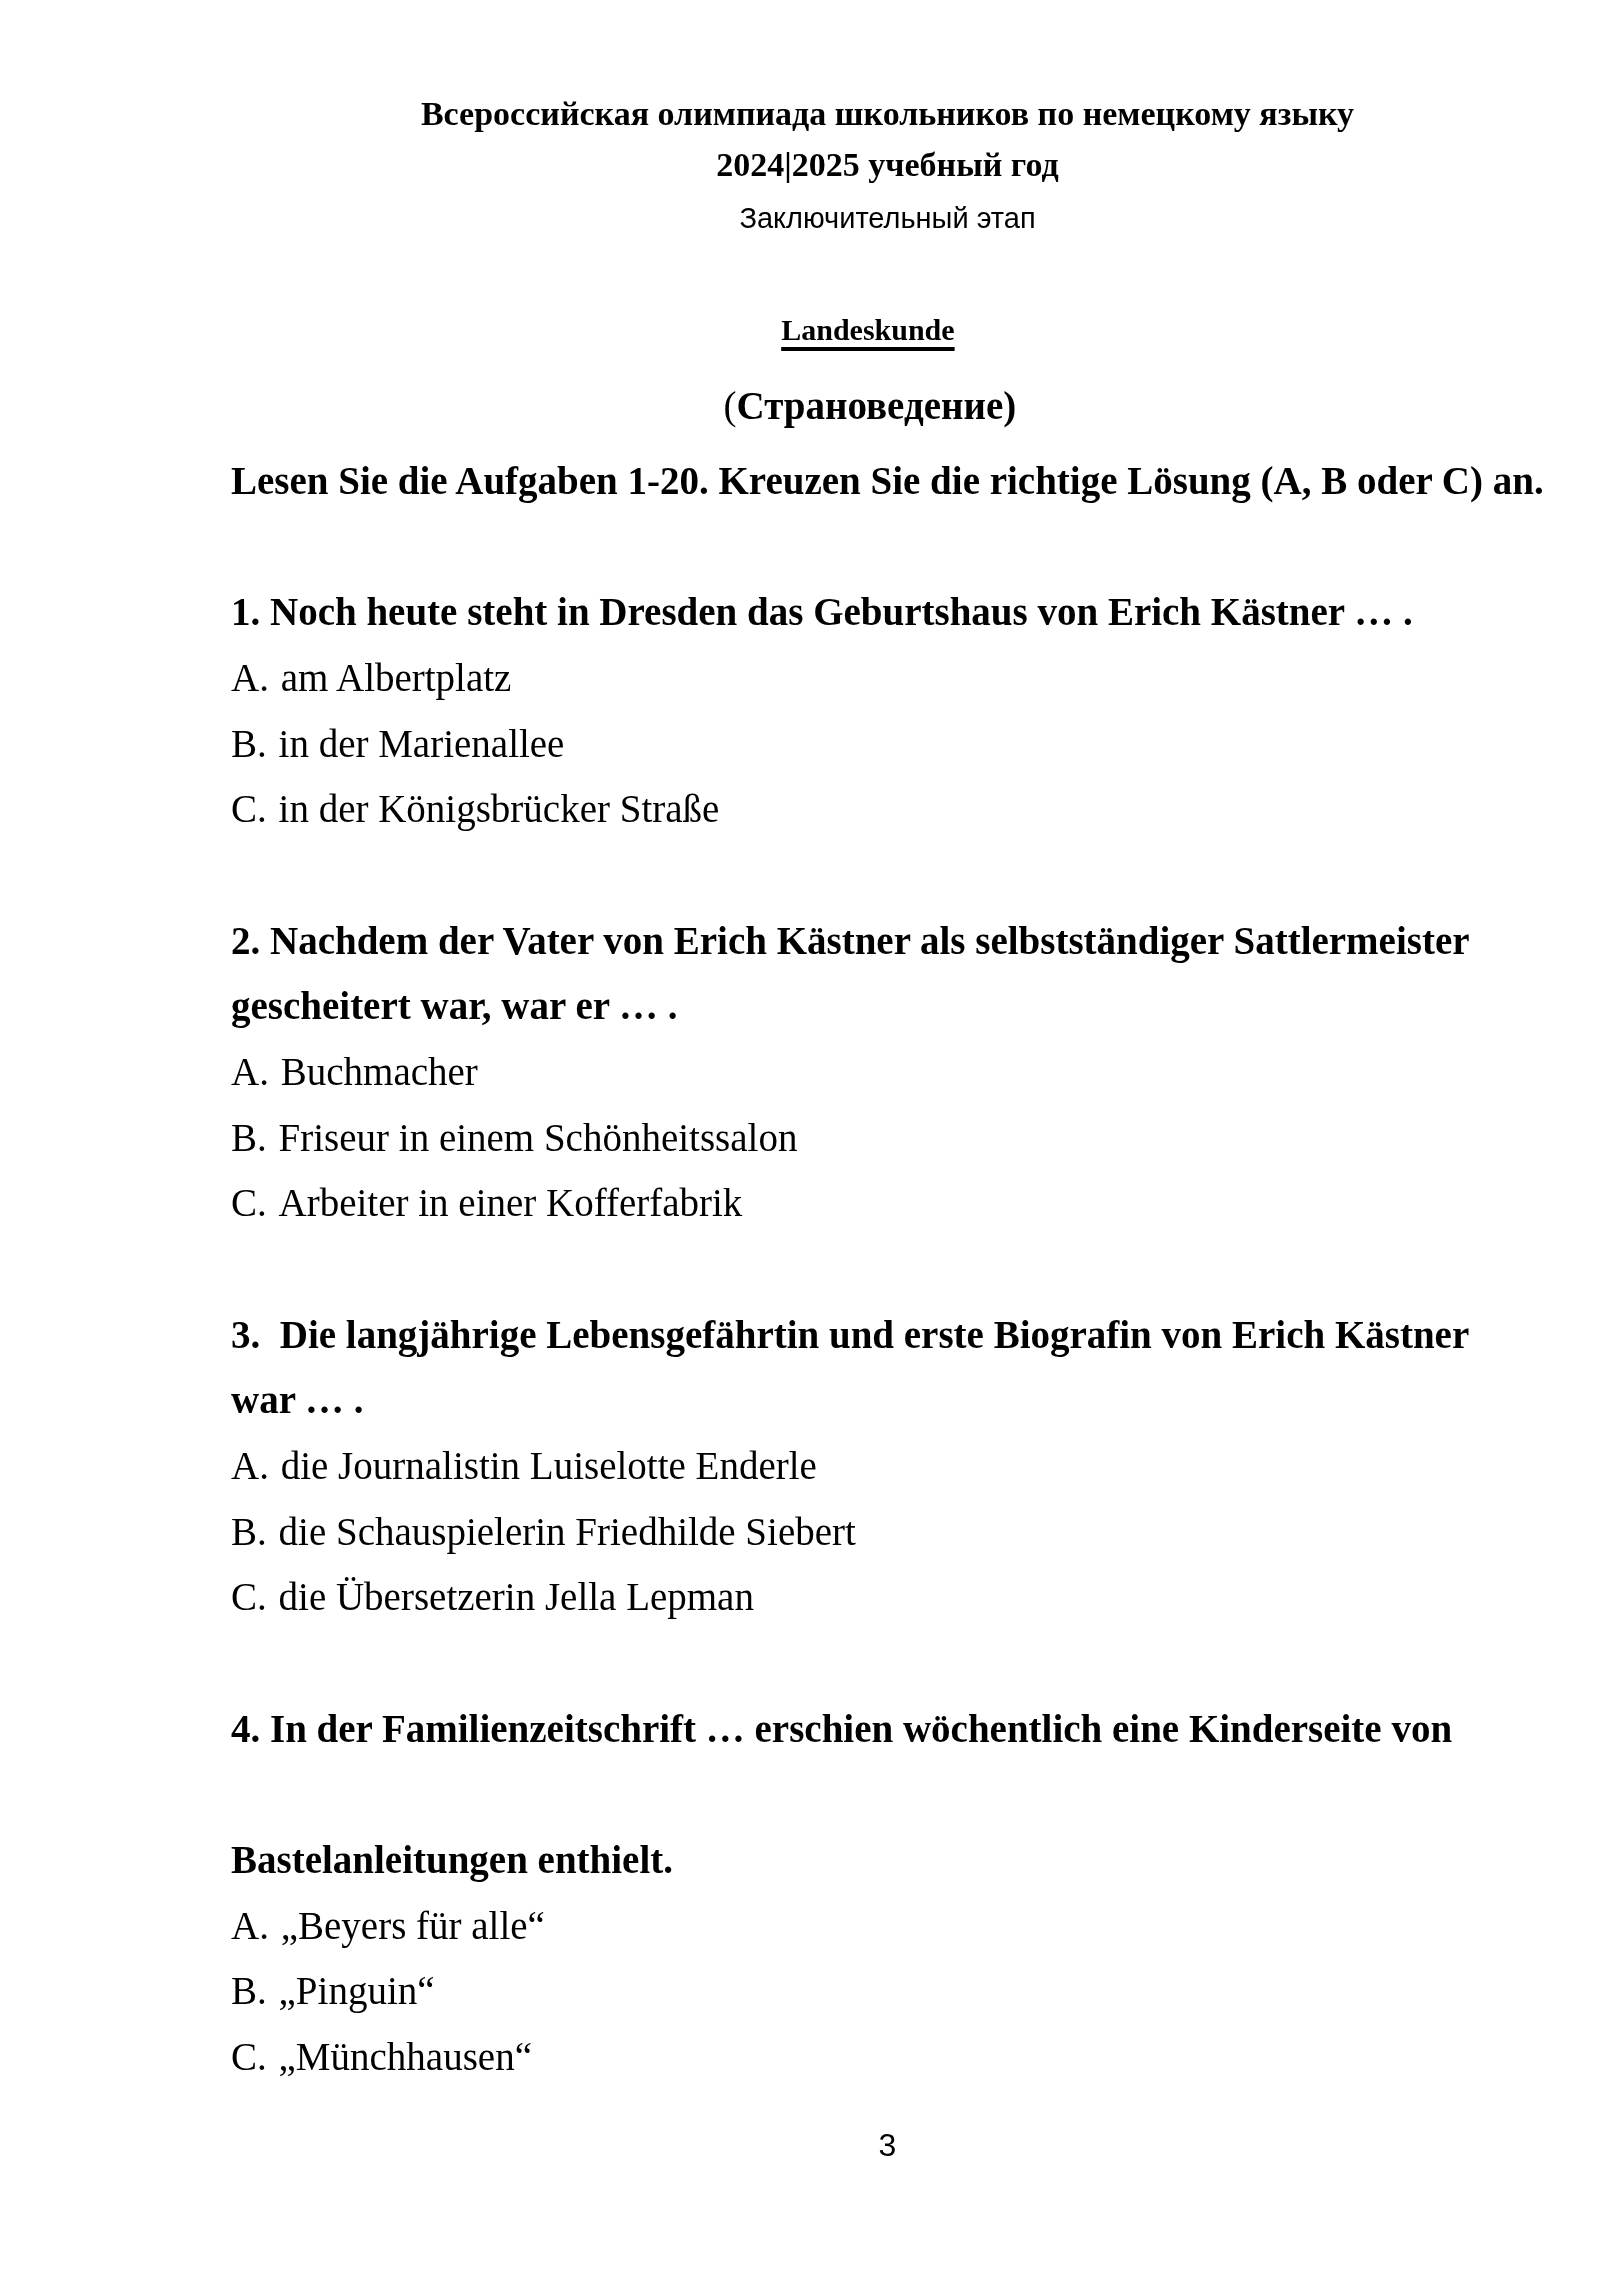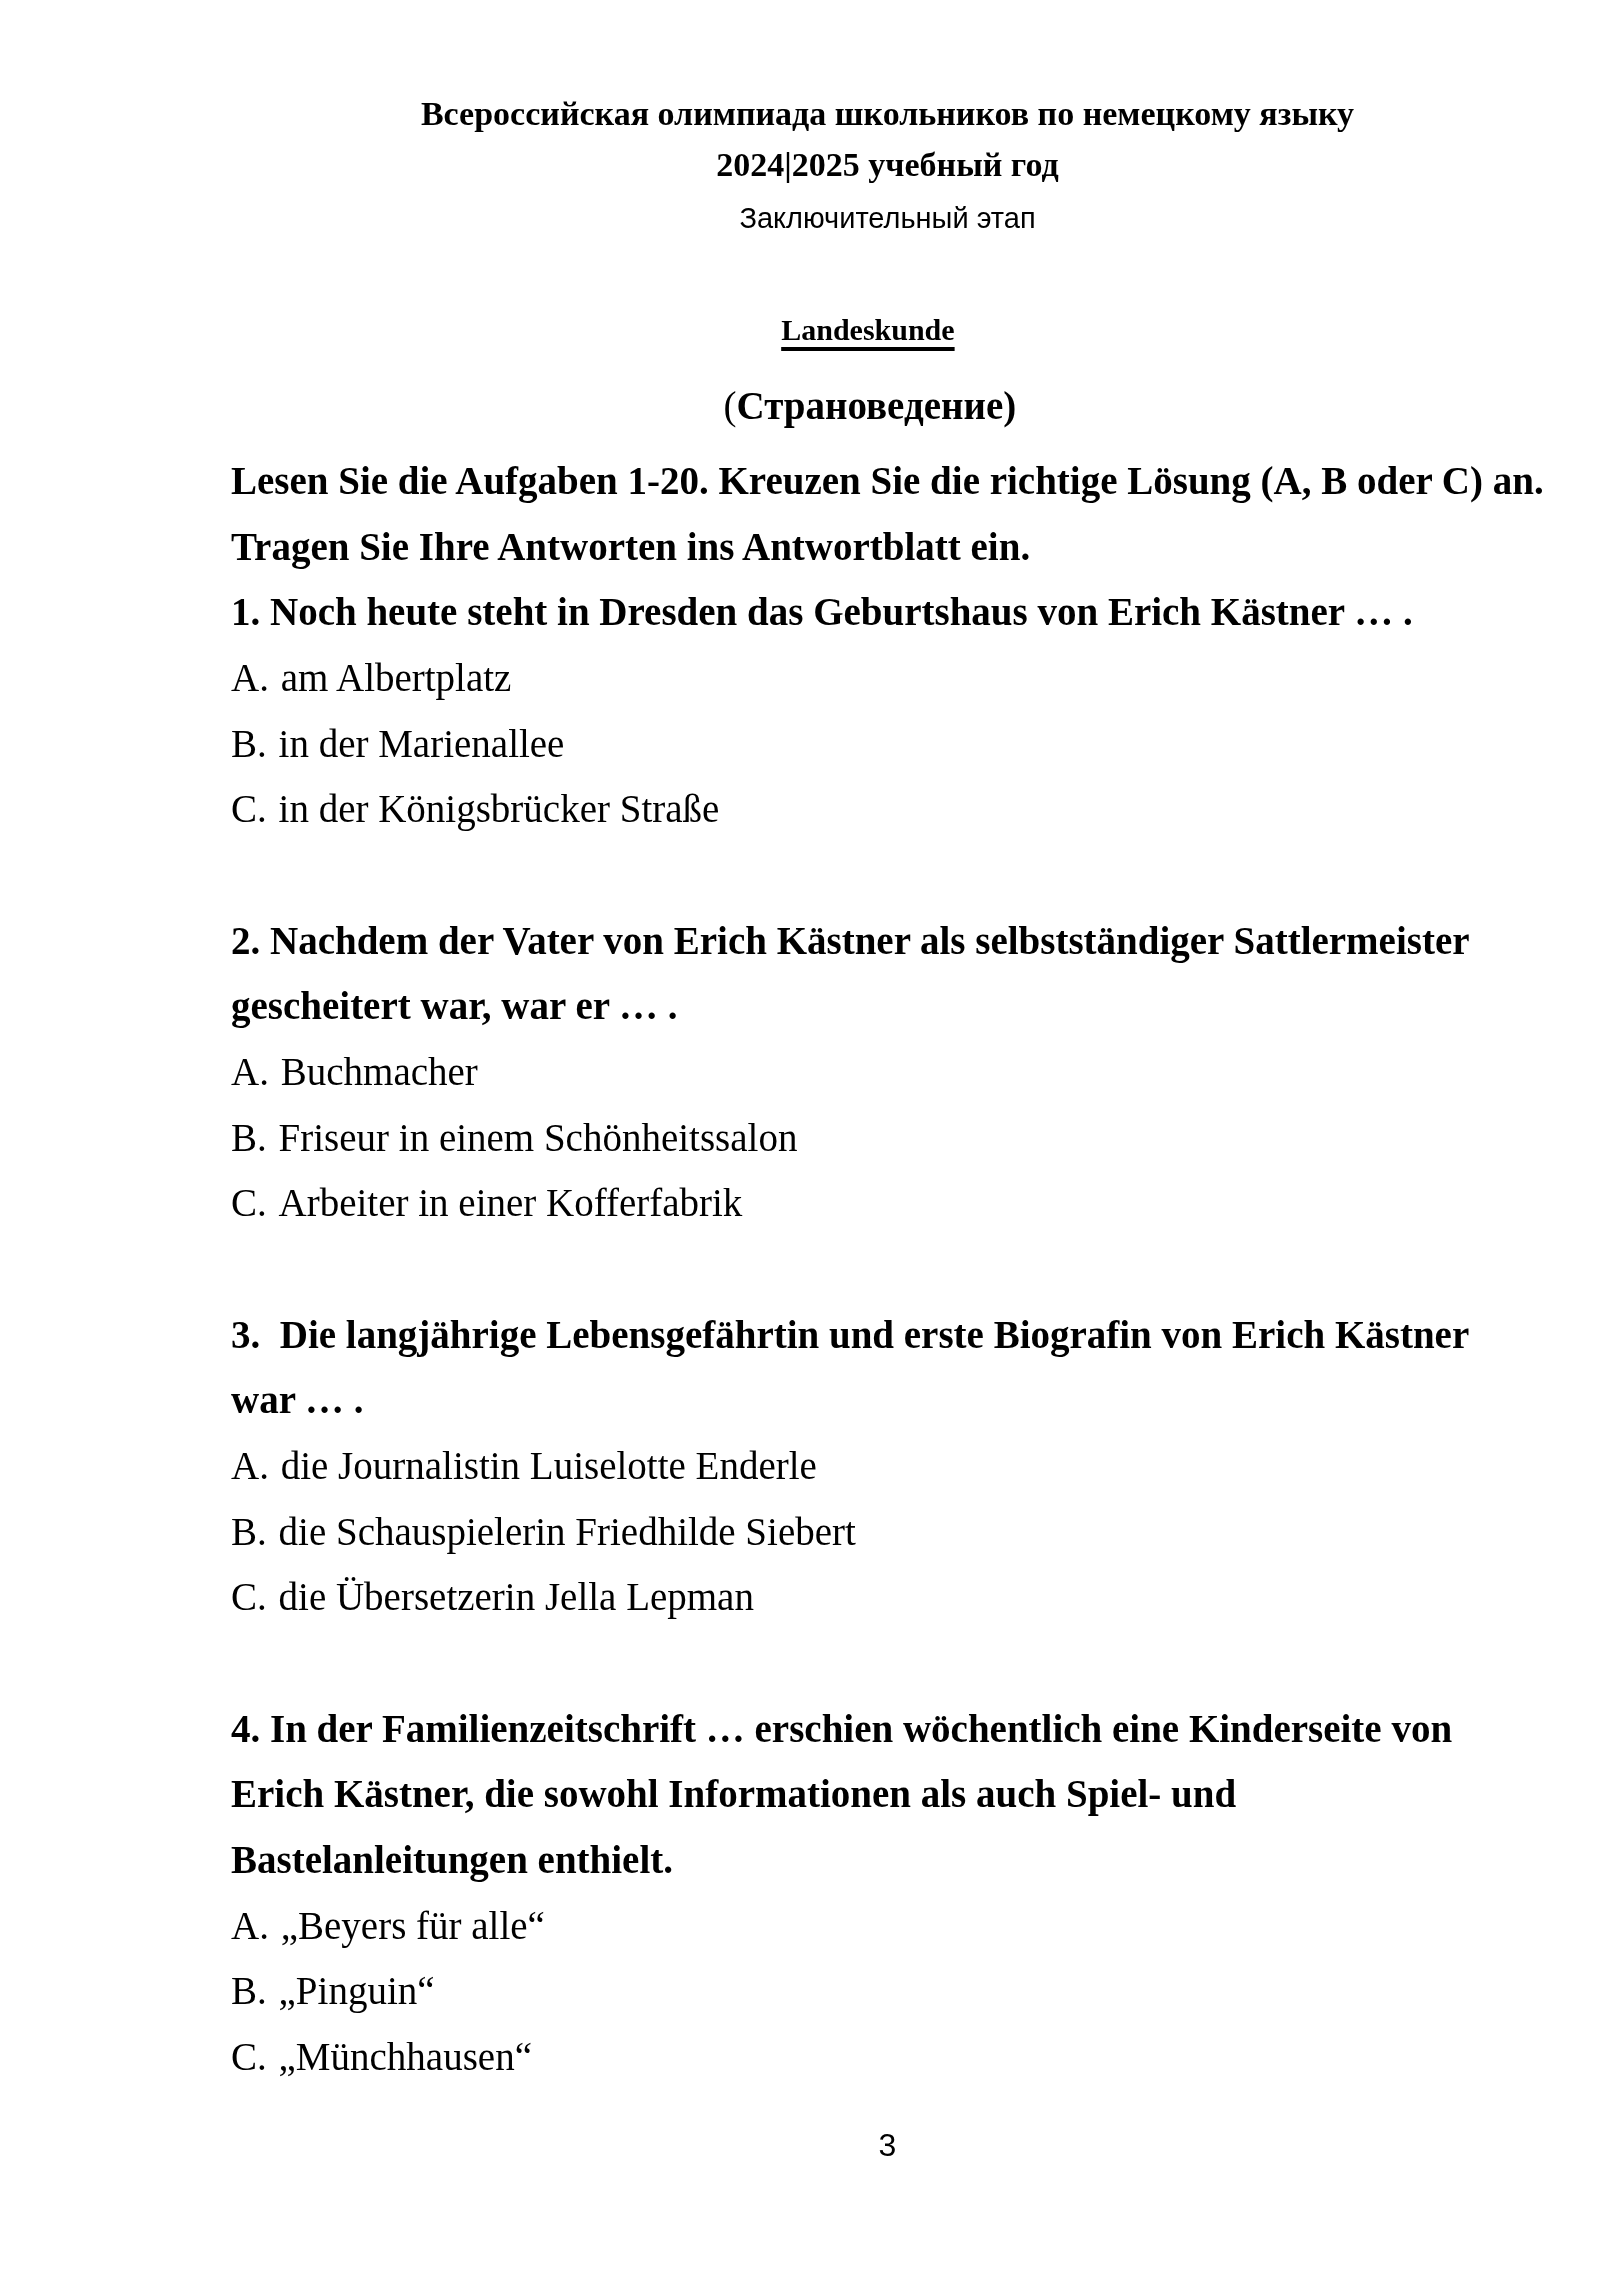--- a/index.html
+++ b/index.html
@@ -77,41 +77,39 @@
 
   <div class="hline" style="top:88px">Всероссийская олимпиада школьников по немецкому языку</div>
   <div class="hline" style="top:139px">2024|2025 учебный год</div>
   <div class="hline sans" style="top:193px">Заключительный этап</div>
 
   <div class="cline title" style="top:297px"><span class="u">Landeskunde</span></div>
 
   <div class="cline subtitle" style="top:373px"><span>(</span><span class="sb">Страноведение)</span></div>
 
   <div class="line b" style="top:448px">Lesen Sie die Aufgaben 1-20. Kreuzen Sie die richtige Lösung (A, B oder C) an.</div>
-  <div class="line b" style="top:514px">Tragen Sie Ihre Antworten ins Antwortblatt ein.</div>
 
   <div class="line b" style="top:579px">1. Noch heute steht in Dresden das Geburtshaus von Erich Kästner … .</div>
   <div class="line" style="top:645px"><span class="ol">A.</span><span class="ot">am Albertplatz</span></div>
   <div class="line" style="top:711px"><span class="ol">B.</span><span class="ot">in der Marienallee</span></div>
   <div class="line" style="top:776px"><span class="ol">C.</span><span class="ot">in der Königsbrücker Straße</span></div>
 
   <div class="line b" style="top:908px">2. Nachdem der Vater von Erich Kästner als selbstständiger Sattlermeister</div>
   <div class="line b" style="top:973px">gescheitert war, war er … .</div>
   <div class="line" style="top:1039px"><span class="ol">A.</span><span class="ot">Buchmacher</span></div>
   <div class="line" style="top:1170px"><span class="ol">C.</span><span class="ot">Arbeiter in einer Kofferfabrik</span></div>
   <div class="line" style="top:1105px"><span class="ol">B.</span><span class="ot">Friseur in einem Schönheitssalon</span></div>
 
   <div class="line b" style="top:1302px">3.&nbsp; Die langjährige Lebensgefährtin und erste Biografin von Erich Kästner</div>
   <div class="line b" style="top:1367px">war … .</div>
   <div class="line" style="top:1433px"><span class="ol">A.</span><span class="ot">die Journalistin Luiselotte Enderle</span></div>
   <div class="line" style="top:1499px"><span class="ol">B.</span><span class="ot">die Schauspielerin Friedhilde Siebert</span></div>
   <div class="line" style="top:1564px"><span class="ol">C.</span><span class="ot">die Übersetzerin Jella Lepman</span></div>
 
   <div class="line b" style="top:1696px">4. In der Familienzeitschrift … erschien wöchentlich eine Kinderseite von</div>
-  <div class="line b" style="top:1761px">Erich Kästner, die sowohl Informationen als auch Spiel- und</div>
   <div class="line b" style="top:1827px">Bastelanleitungen enthielt.</div>
   <div class="line" style="top:1893px"><span class="ol">A.</span><span class="ot">„Beyers für alle“</span></div>
   <div class="line" style="top:1958px"><span class="ol">B.</span><span class="ot">„Pinguin“</span></div>
   <div class="line" style="top:2024px"><span class="ol">C.</span><span class="ot">„Münchhausen“</span></div>
 
   <div class="cline pagenum" style="top:2120px">3</div>
 
 </div>
 
 

